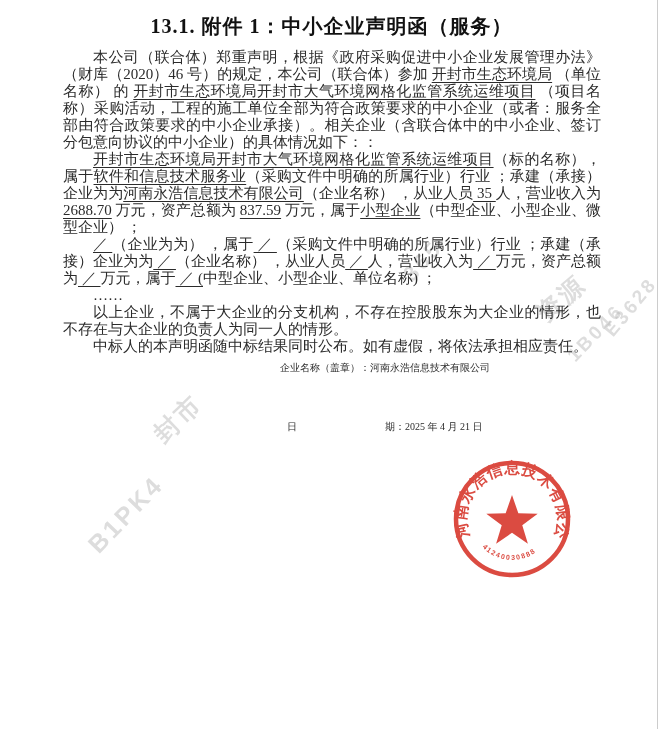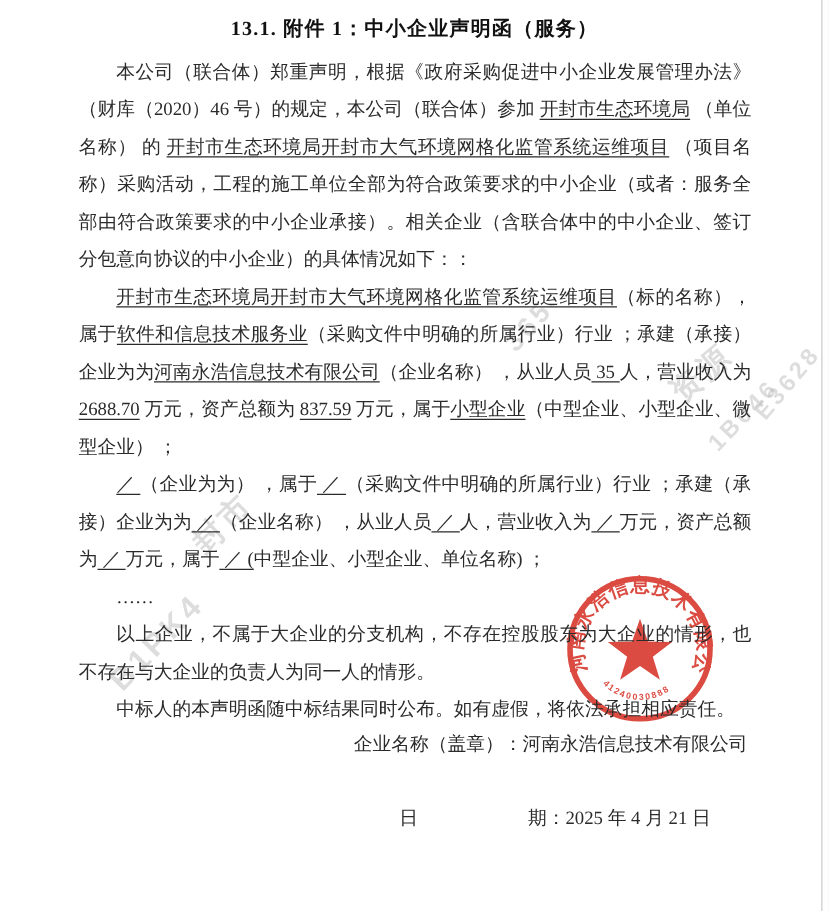--- a/index.html
+++ b/index.html
@@ -2,29 +2,29 @@
 <html><head>
 <meta charset="utf-8">
 <style>
   html,body{margin:0;padding:0;background:#f3f3f3;}
   .page{
     position:relative;width:663px;height:729px;margin:0 auto;background:#ffffff;
     font-family:"Liberation Serif","DejaVu Serif",serif;color:#2b2b2b;overflow:hidden;
   }
   .title{
     margin:0;padding-top:13px;text-align:center;
-    font-size:16px;font-weight:bold;color:#111;letter-spacing:1px;font-family:Liberation Serif, serif;
+    font-size:20px;font-weight:bold;color:#111;letter-spacing:1px;font-family:Liberation Serif, serif;
   }
   .body-wrap{padding:9px 62px 0 63px;}
   p.para{
-    margin:0;font-size:15px;line-height:30px;text-align:justify;
+    margin:0;font-size:15px;line-height:17px;text-align:justify;
     text-indent:2em;word-break:break-all;
   }
   .ul{text-decoration:underline;text-underline-offset:3px;}
-  .sig-line{font-size:15px;line-height:26px;text-align:center;}
+  .sig-line{font-size:10px;line-height:26px;}
   .sig-company{padding-left:217px;}
   .sig-date{padding-left:224px;margin-top:33px;}
   .date-gap{display:inline-block;width:88px;}
   .notes p.para{margin:0;}
   .notes{margin-top:3px;}
   
   .seal{
     position:absolute;left:449px;top:456px;width:126px;height:126px;
     opacity:.9;mix-blend-mode:multiply;pointer-events:none;
   }

